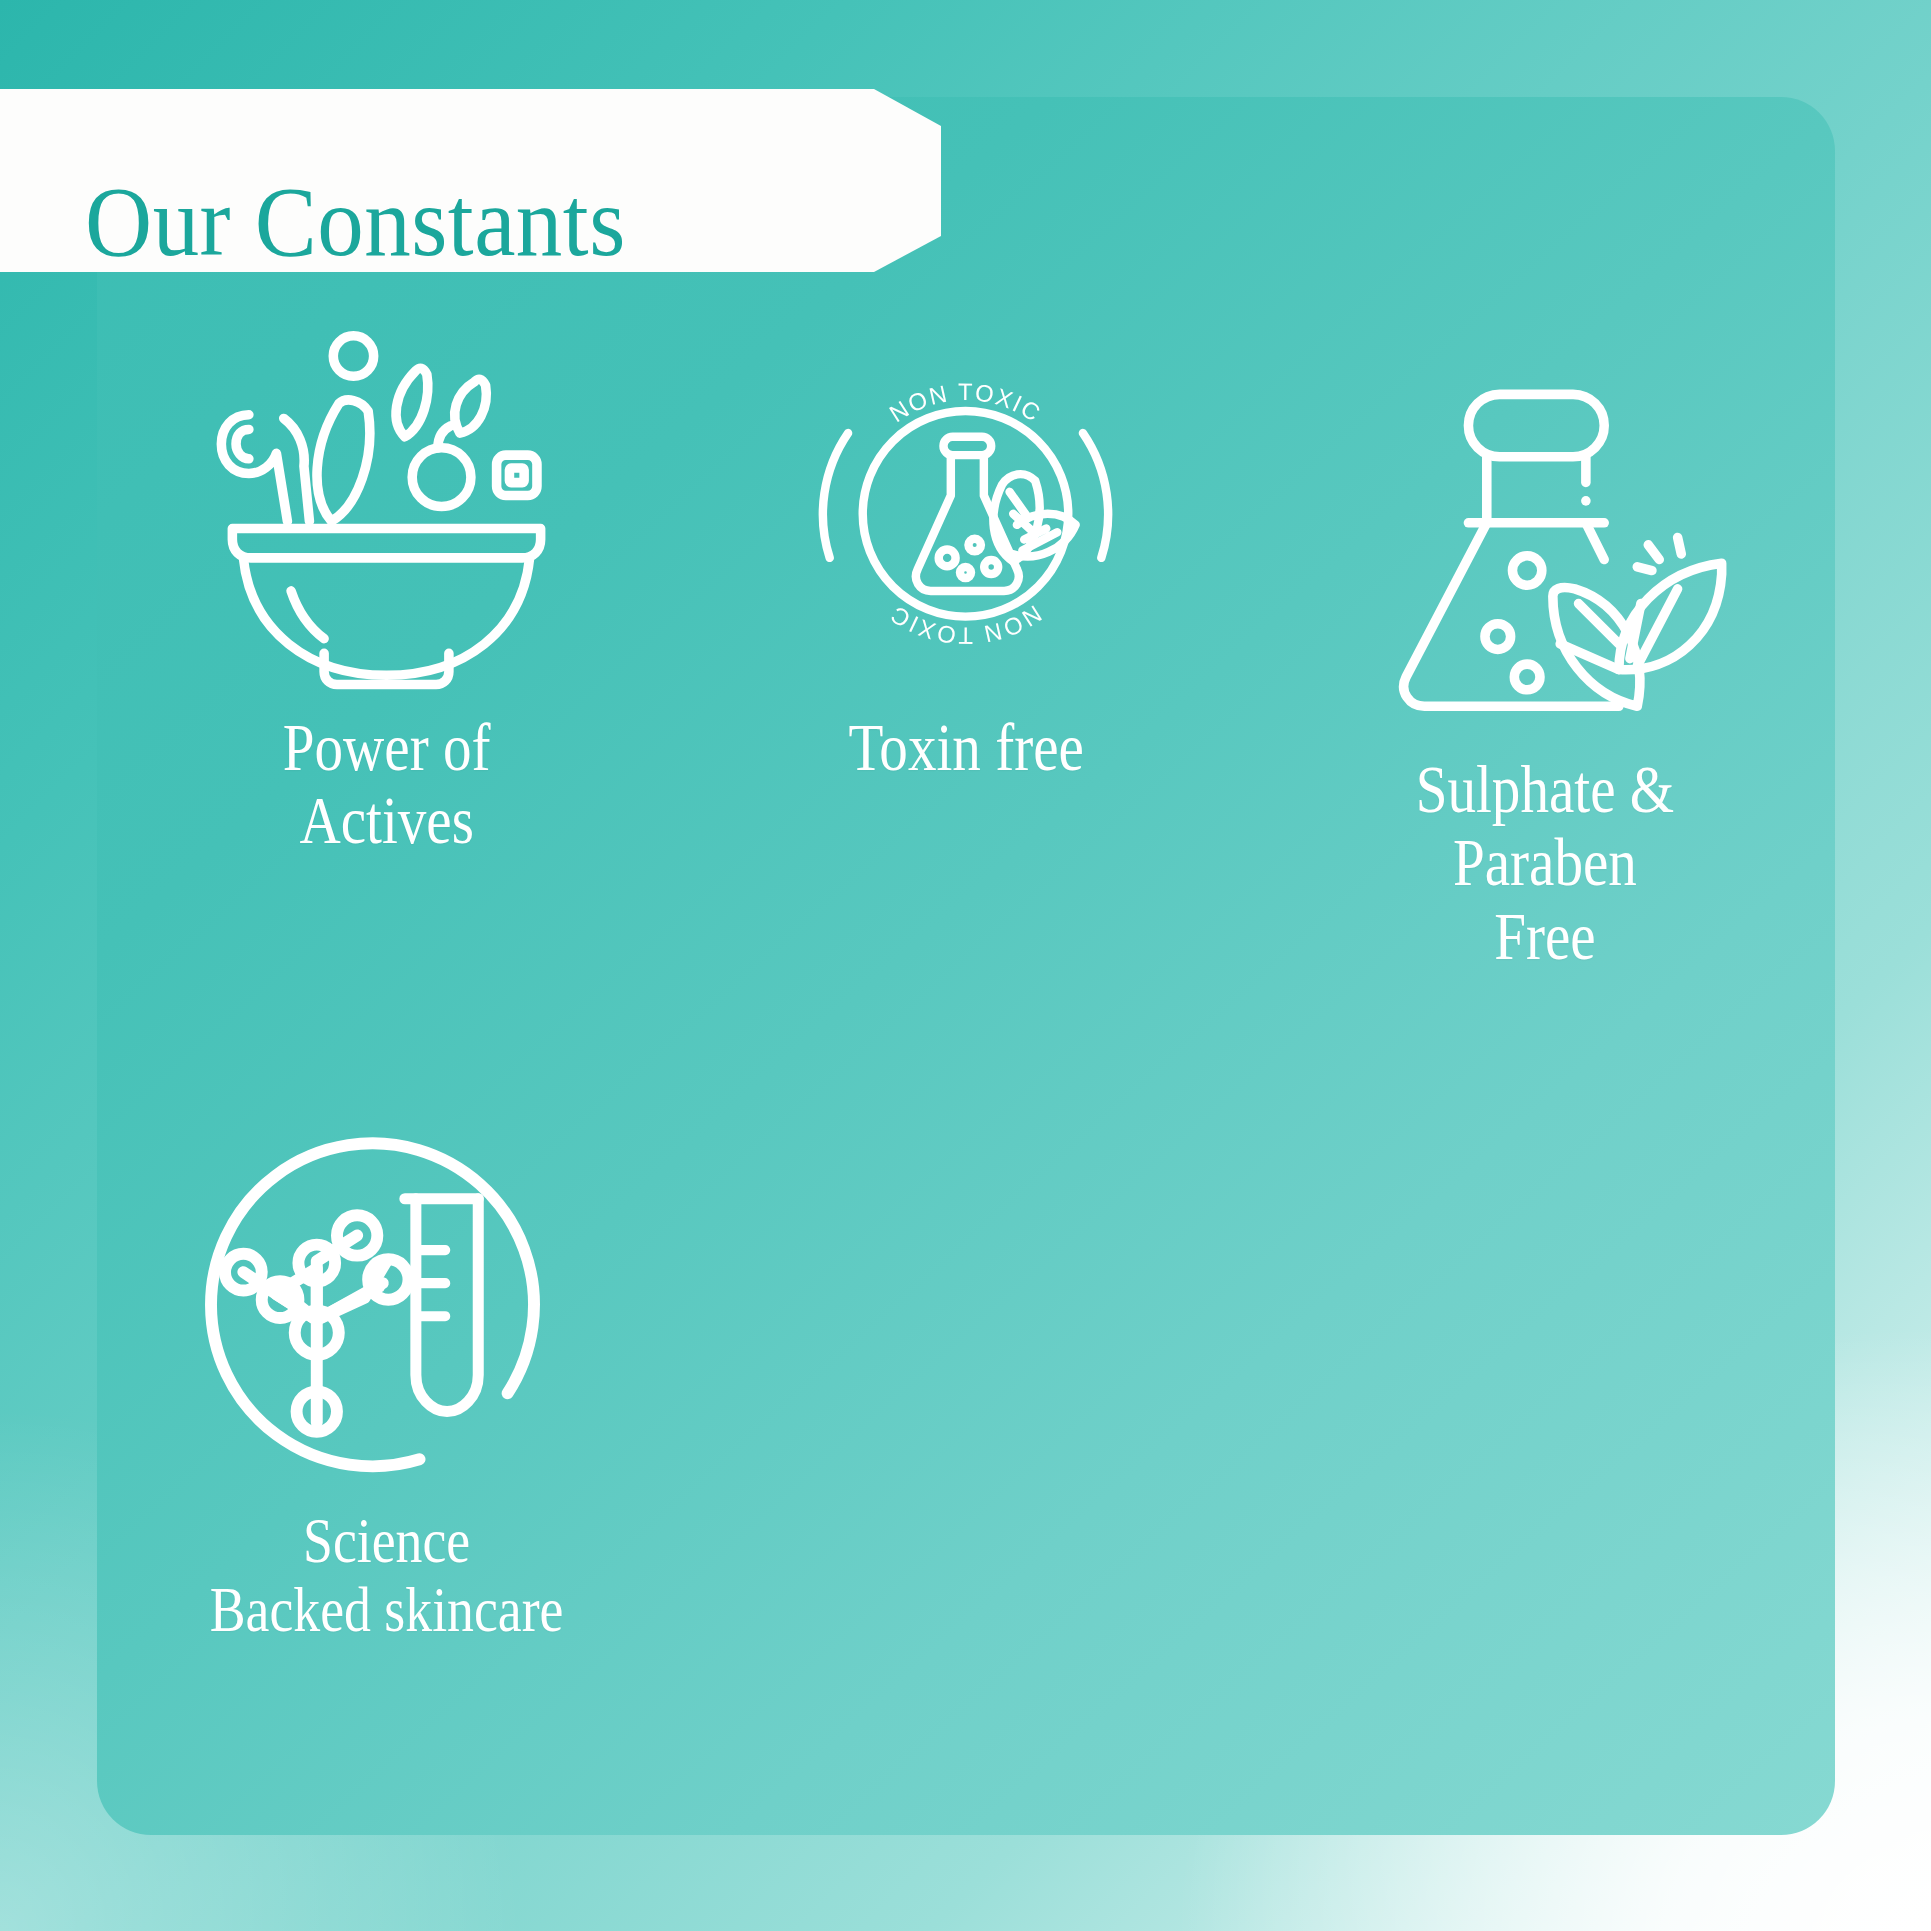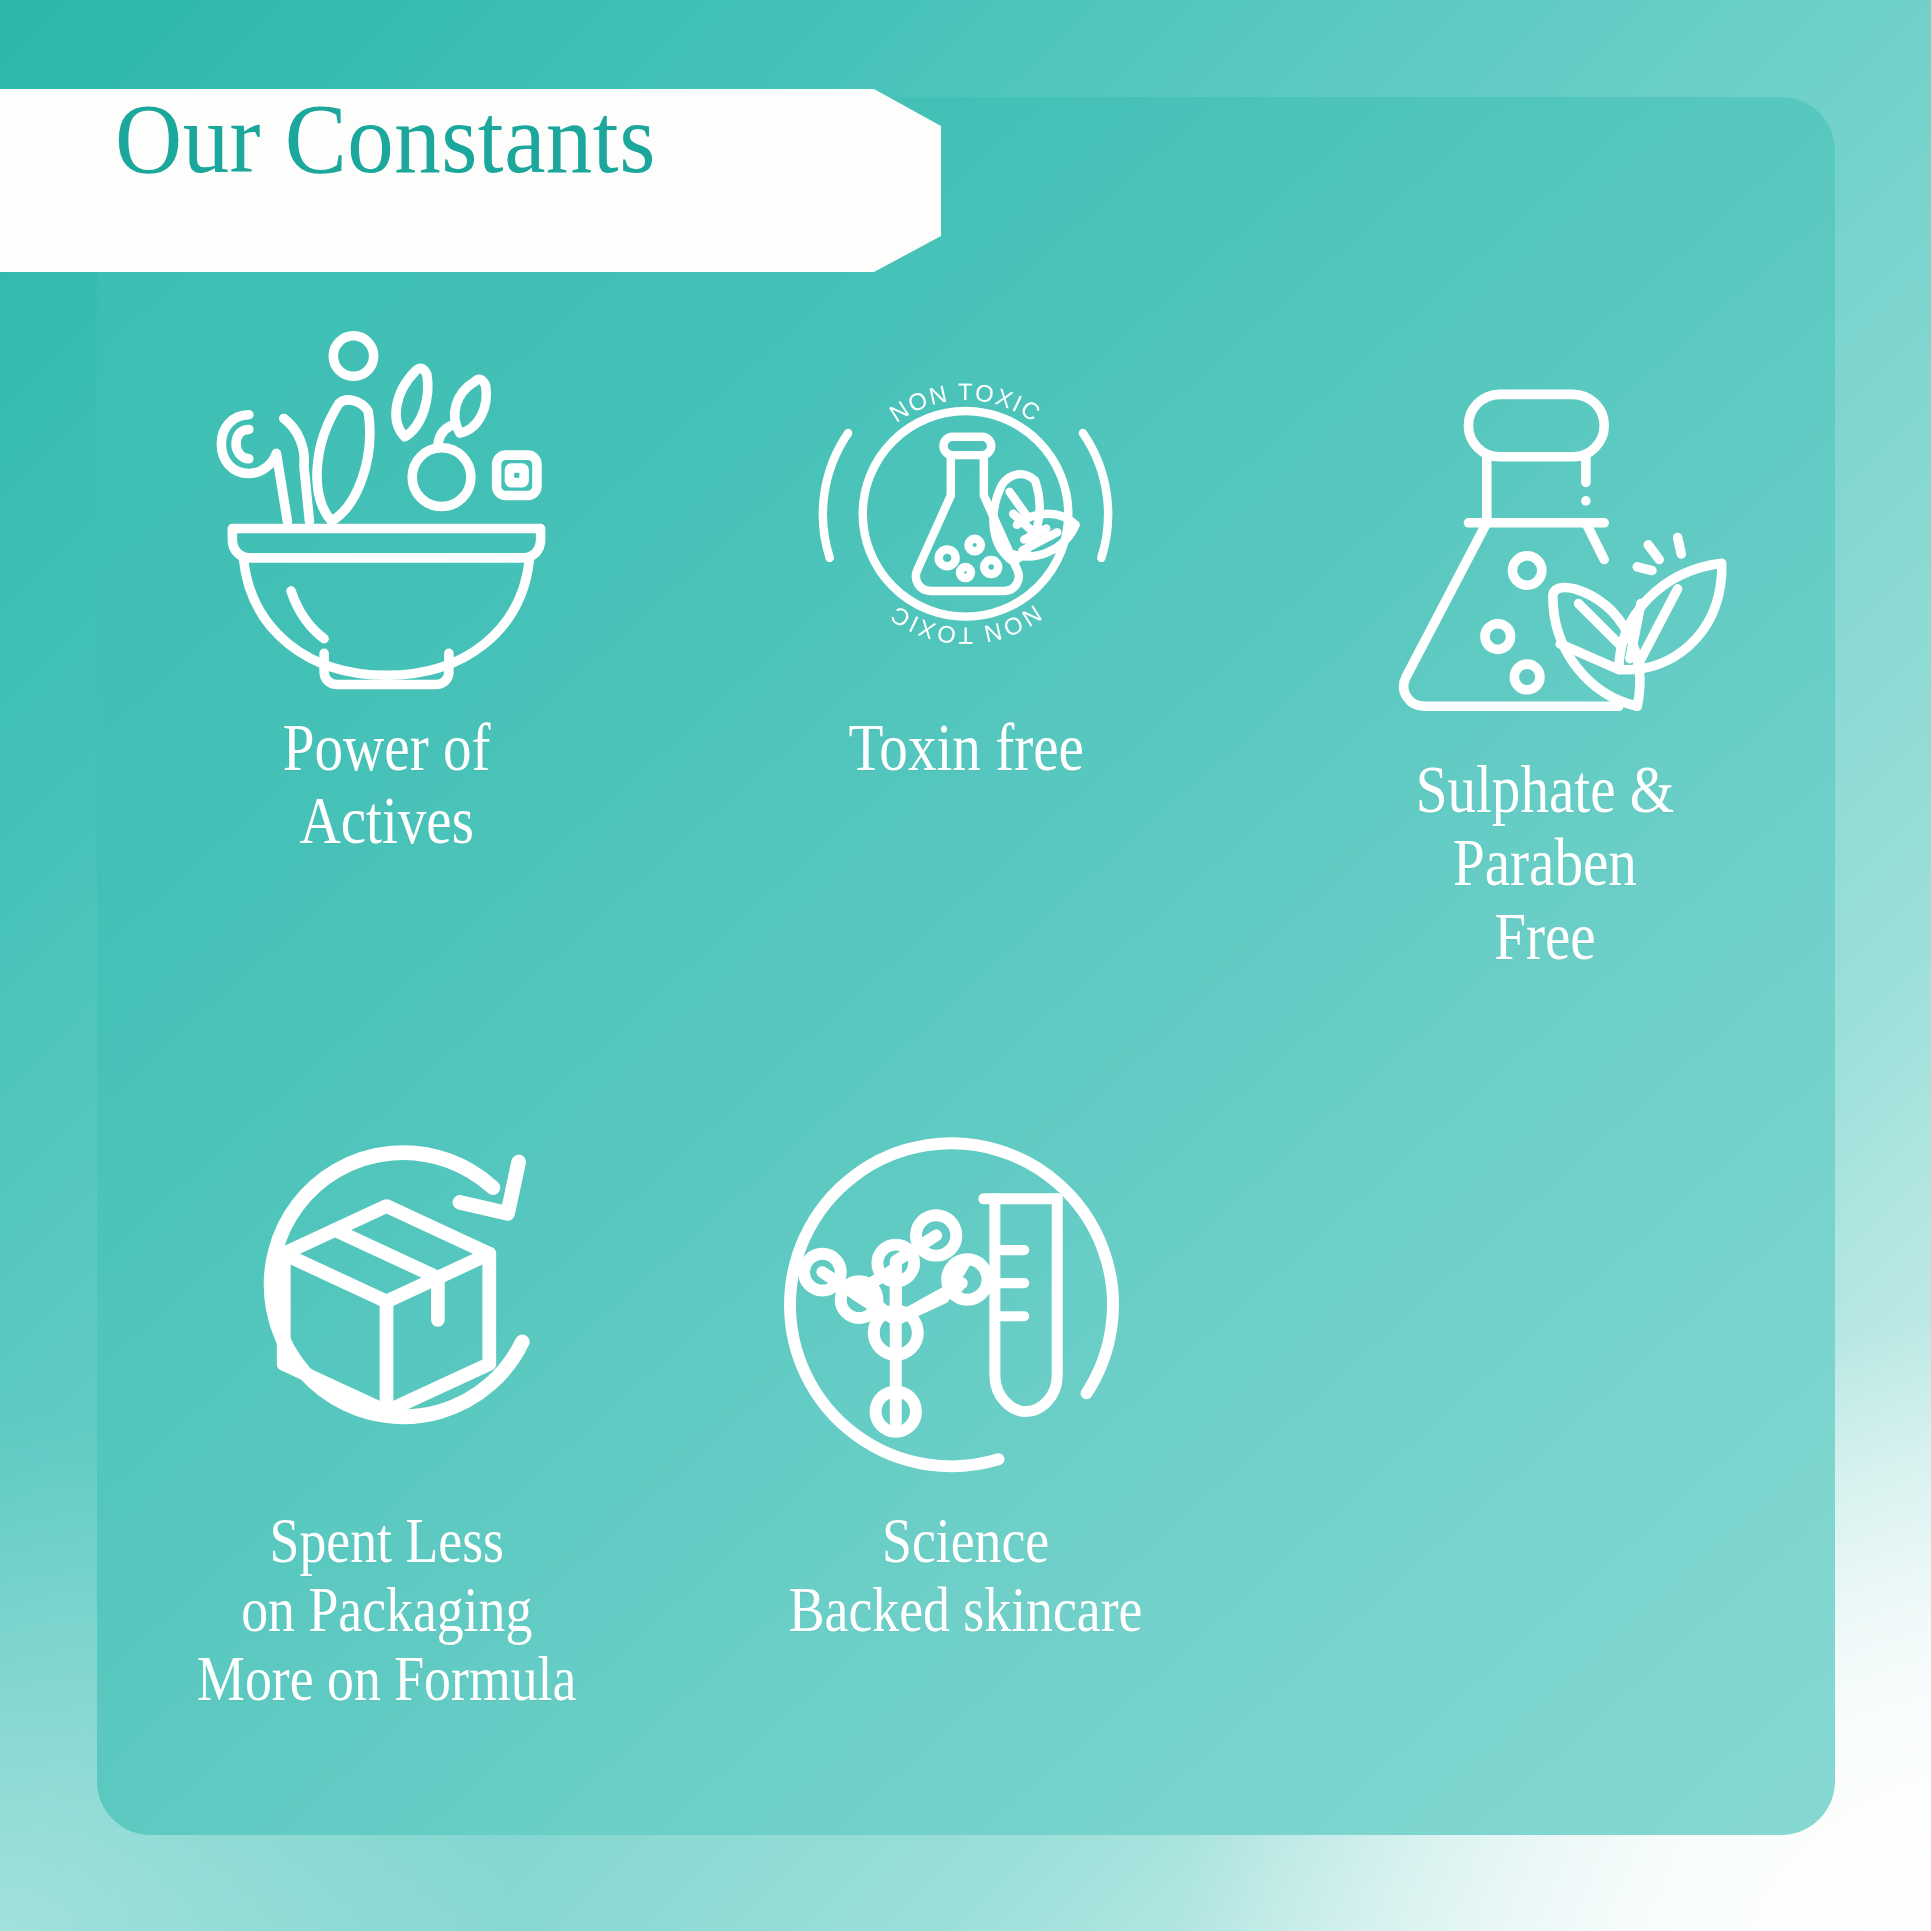--- a/index.html
+++ b/index.html
@@ -21,21 +21,21 @@
     position:absolute;left:97px;top:97px;width:1738px;height:1738px;
     border-radius:54px;
     background:linear-gradient(138deg,#3BBDB3 0%, #45C1B7 26%, #58C8BF 48%, #6FD0C9 70%, #86D9D2 100%);
   }
   
   #banner{
     position:absolute;left:0;top:89px;width:941px;height:183px;
     background:#FDFDFC;
     -webkit-clip-path:polygon(0 0, 874px 0, 941px 37px, 941px 147px, 874px 183px, 0 183px);
     clip-path:polygon(0 0, 874px 0, 941px 37px, 941px 147px, 874px 183px, 0 183px);
-    display:flex;align-items:flex-start;padding-left:30px;
+    display:flex;align-items:flex-end;
   }
   #banner-title{
     margin-left:85px;
     font-family:"Liberation Serif",serif;
     font-size:100px;line-height:1;
     color:#1BA79C;
     letter-spacing:0.5px;
     font-weight:400;
     transform:scaleX(0.93);
     transform-origin:left center;
@@ -190,41 +190,20 @@
           <path d="M118 130 L140 152 M108 152 L140 166 M152 130 L146 160 M172 122 L150 164"></path>
 
           <path d="M156 98 L162 106 M172 94 L174 103 M150 110 L158 112"></path>
         </svg>
       </div>
       <div class="label">Sulphate &amp;
 Paraben
 Free</div>
     </div>
 
-    <div class="cell row2">
-      <div class="icon-wrap">
-        <svg viewBox="0 0 200 200" fill="none" stroke="#ffffff" stroke-width="8" stroke-linecap="round" stroke-linejoin="round">
-
-          <path d="M158 38 A72 72 0 1 0 174 122"></path>
-
-          <path d="M140 46 L166 52 L172 24"></path>
-
-          <path d="M100 48 L156 74 L156 134 L100 160 L44 134 L44 74 Z" stroke-width="7.5"></path>
-          <path d="M44 74 L100 100 L156 74" stroke-width="7.5"></path>
-          <path d="M100 100 L100 160" stroke-width="7.5"></path>
-
-          <path d="M72 61 L128 87" stroke-width="7.5"></path>
-
-          <path d="M128 87 L128 110" stroke-width="7.5"></path>
-        </svg>
-      </div>
-      <div class="label small">Spent Less
-on Packaging
-More on Formula</div>
-    </div>
 
     <div class="cell row2">
       <div class="icon-wrap">
         <svg viewBox="0 0 200 200" fill="none" stroke="#ffffff" stroke-width="6.5" stroke-linecap="round" stroke-linejoin="round">
 
           <path d="M118 186 A88 88 0 1 1 166 150"></path>
 
           <path d="M62 82 L42 94 M62 82 L62 110 M62 110 L62 142 M62 110 L42 94
                    M62 110 L88 98 M88 98 L100 78 M62 110 L96 92 M62 142 L62 166"></path>
           <path d="M62 110 L40 96 M40 96 L22 84"></path>

